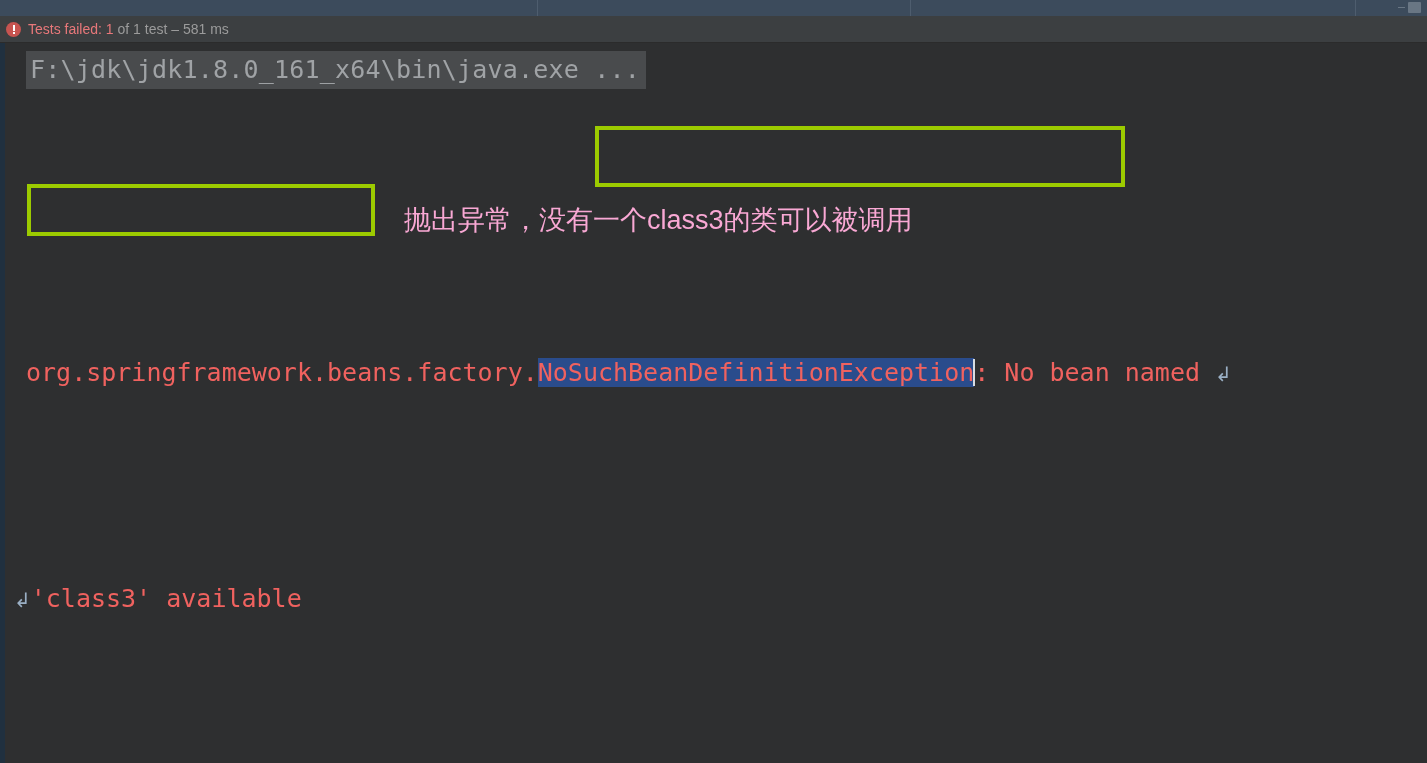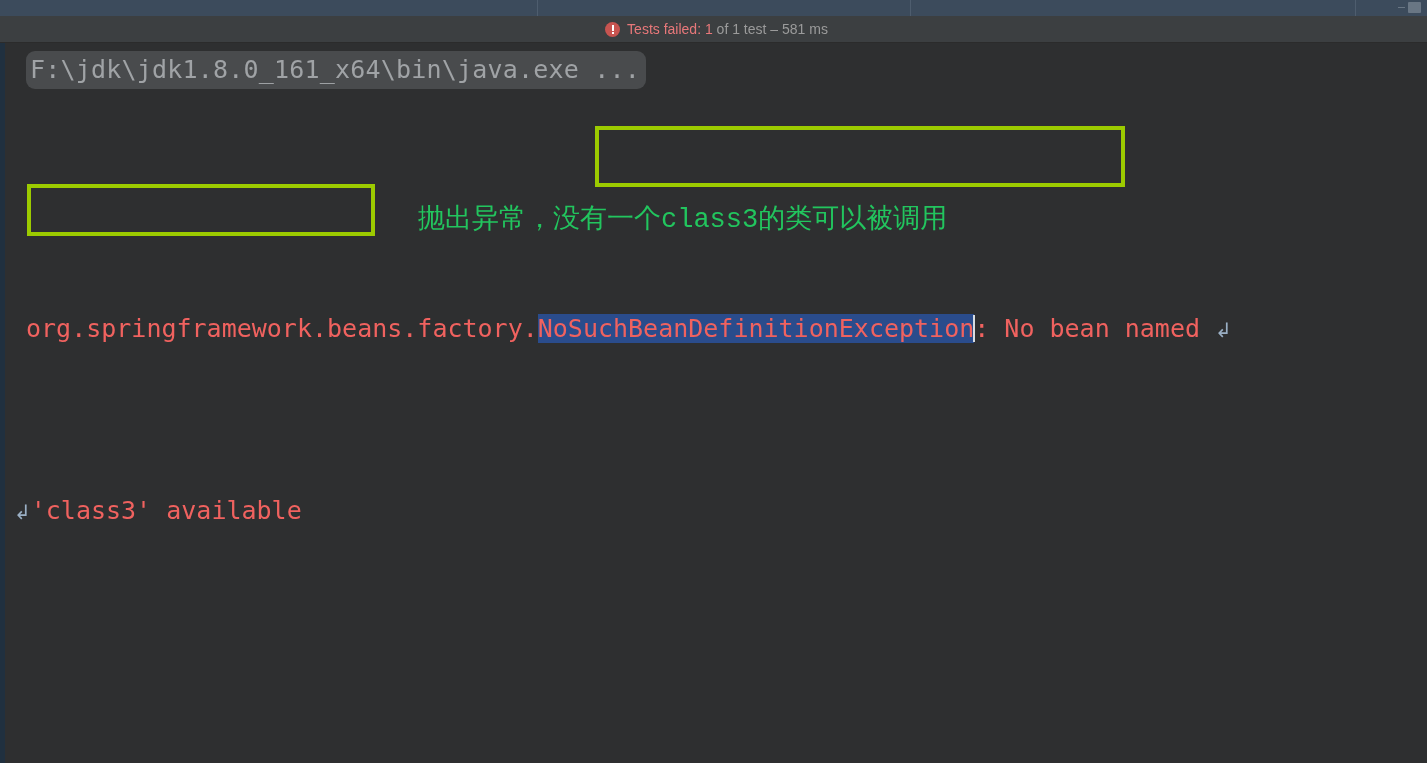--- a/index.html
+++ b/index.html
@@ -57,21 +57,20 @@
     width: 1427px;
     height: 27px;
     background: #3c3f41;
     border-bottom: 1px solid #2b2b2b;
     display: flex;
     align-items: center;
     padding-left: 6px;
     box-sizing: border-box;
     font-family: "Liberation Sans", sans-serif;
     font-size: 14px;
-    justify-content: center;
   }
   #error-icon {
     width: 15px; height: 15px;
     border-radius: 50%;
     background: #c75450;
     position: relative;
     flex: 0 0 auto;
     margin-right: 7px;
   }
   #error-icon::before {
@@ -111,32 +110,31 @@
   #cmdline {
     position: absolute;
     top: 8px; left: 26px;
     background: #494b4d;
     color: #a0a3a6;
     font-size: 25px;
     line-height: 38px;
     padding: 0 6px 0 4px;
     white-space: pre;
     letter-spacing: .2px;
-    border-radius: 9px;
   }
 
   #console-body {
     position: absolute;
     top: 128px; left: 0;
     width: 1427px;
     font-size: 25px;
     line-height: 45px;
     white-space: pre;
   }
-  .line { white-space: pre; padding-left: 26px; }
+  .line { white-space: pre; padding-left: 26px; margin-top: 44px; }
   .red  { color: #f0625f; }
   .sel {
     background: #2a4c8c;
     color: #f0625f;
   }
   .caret {
     display: inline-block;
     width: 2px;
     height: 27px;
     background: #d8dde2;
@@ -154,24 +152,24 @@
     position: absolute;
     border: 4px solid #9ccb00;
     box-sizing: border-box;
     pointer-events: none;
   }
   #anno-box-exception { left: 595px; top: 126px; width: 530px; height: 61px; }
   #anno-box-available { left: 27px;  top: 184px; width: 348px; height: 52px; }
 
   #anno-text-cn {
     position: absolute;
-    left: 418px;
+    left: 404px;
     top: 203px;
-    color: #22c55e;
-    font-family: Liberation Mono, monospace;
+    color: #f9a8d4;
+    font-family: Liberation Sans, sans-serif;
     font-size: 27px;
     line-height: 34px;
     white-space: pre;
   }
 </style>
 </head>
 <body>
 
 <div id="tab-strip">
   <div class="tab-divider" style="left:537px"></div>

